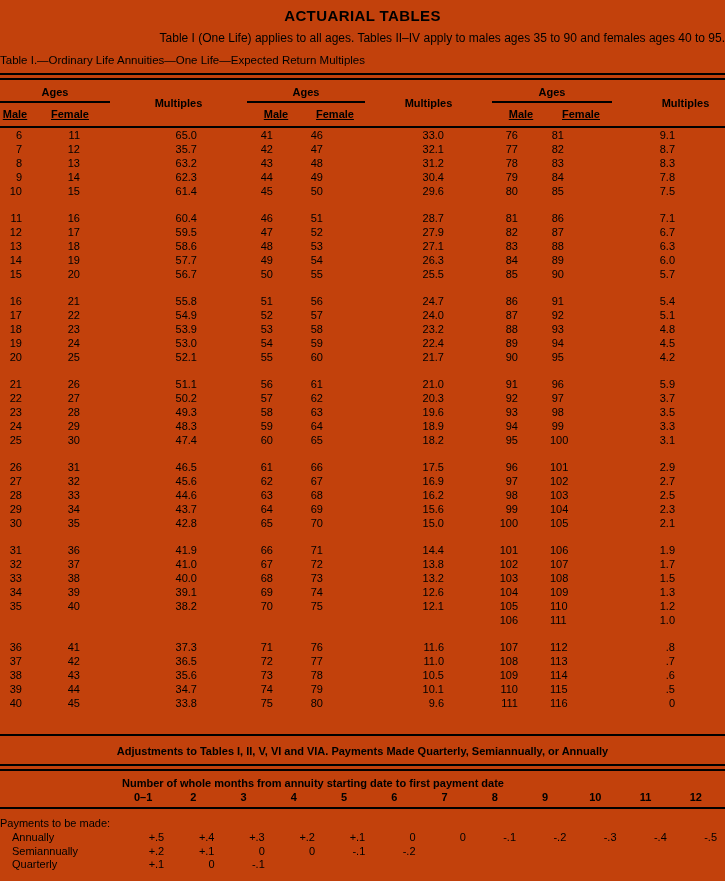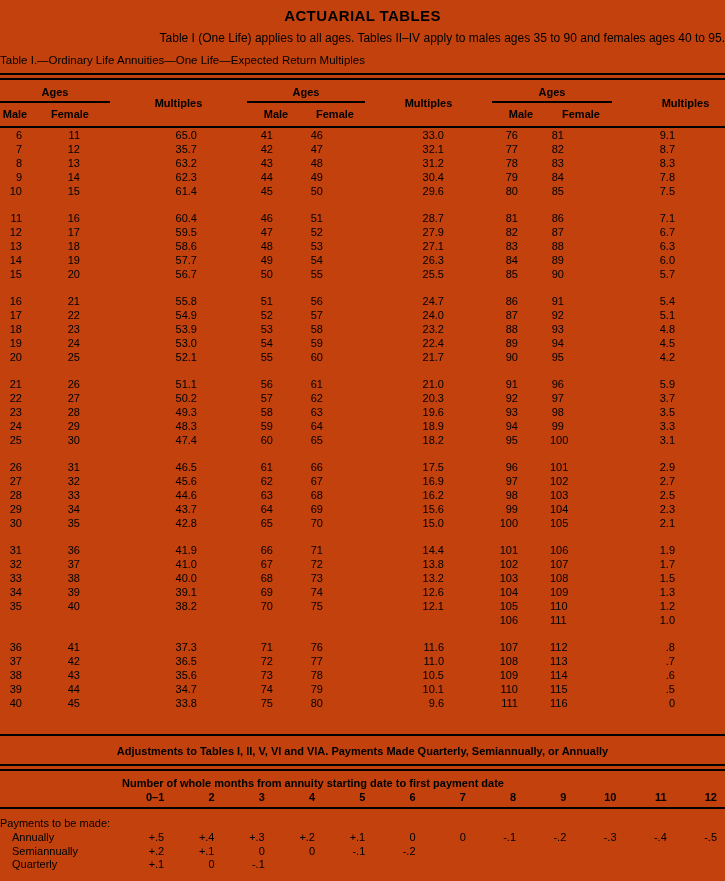--- a/index.html
+++ b/index.html
@@ -15,42 +15,42 @@
   .caption { font-size: 11.5px; margin: 9px 0 7px 0; white-space: nowrap; }
   .dbl-rule { height: 7px; border-top: 2px solid #000; border-bottom: 2px solid #000; box-sizing: border-box; }
 
   table { border-collapse: collapse; table-layout: fixed; width: 725px; }
   th, td { padding: 0; font-size: 11px; overflow: hidden; white-space: nowrap; }
 
   
   .t1 { border-bottom: 2px solid #000; }
   .t1 th { font-weight: bold; text-align: center; }
   .t1 .ages-th { border-bottom: 2px solid #000; padding: 6px 0 3px 0; }
-  .t1 .sub-th { padding: 5px 0 6px 0; }
+  .t1 .sub-th { padding: 5px 0 6px 0; text-decoration: underline; }
   .t1 thead { border-bottom: 2px solid #000; }
   .t1 .mult-h { vertical-align: middle; }
   .t1 .h-mult3 { padding-left: 34px; }
   .t1 td { height: 14px; line-height: 14px; text-align: right; }
   .t1 td.c1 { padding-right: 8px; }
   .t1 td.c2 { padding-right: 30px; }
   .t1 td.c3 { padding-right: 50px; }
   .t1 td.c4 { padding-right: 32px; }
   .t1 td.c5 { padding-right: 42px; }
   .t1 td.c6 { padding-right: 48px; }
   .t1 td.c7 { padding-right: 32px; }
   .t1 td.c8 { padding-right: 48px; }
   .t1 td.c9 { padding-right: 50px; }
   .t1 tr.gap td { height: 13px; }
   .t1 tr.endgap td { height: 24px; }
 
   
   .adj-title { font-size: 11px; font-weight: bold; text-align: center; margin: 9px 0 7px 0; }
   .months-head { font-size: 11px; font-weight: bold; margin: 6px 0 0 122px; white-space: nowrap; }
   .t2 thead th {
-    font-weight: bold; text-align: right;
+    font-weight: bold; text-align: center;
     padding: 2px 8px 4px 0; border-bottom: 2px solid #000;
   }
   .t2 thead th.lbl-col { text-align: left; }
   .t2 td, .t2 tbody th { height: 13.5px; line-height: 13.5px; }
   .t2 td.val { text-align: right; padding-right: 8px; }
   .t2 .payments-heading td { padding-top: 8px; height: 14px; text-align: left; }
   .t2 .freq-label { text-align: left; font-weight: normal; padding-left: 12px; }
 </style>
 </head>
 <body>

